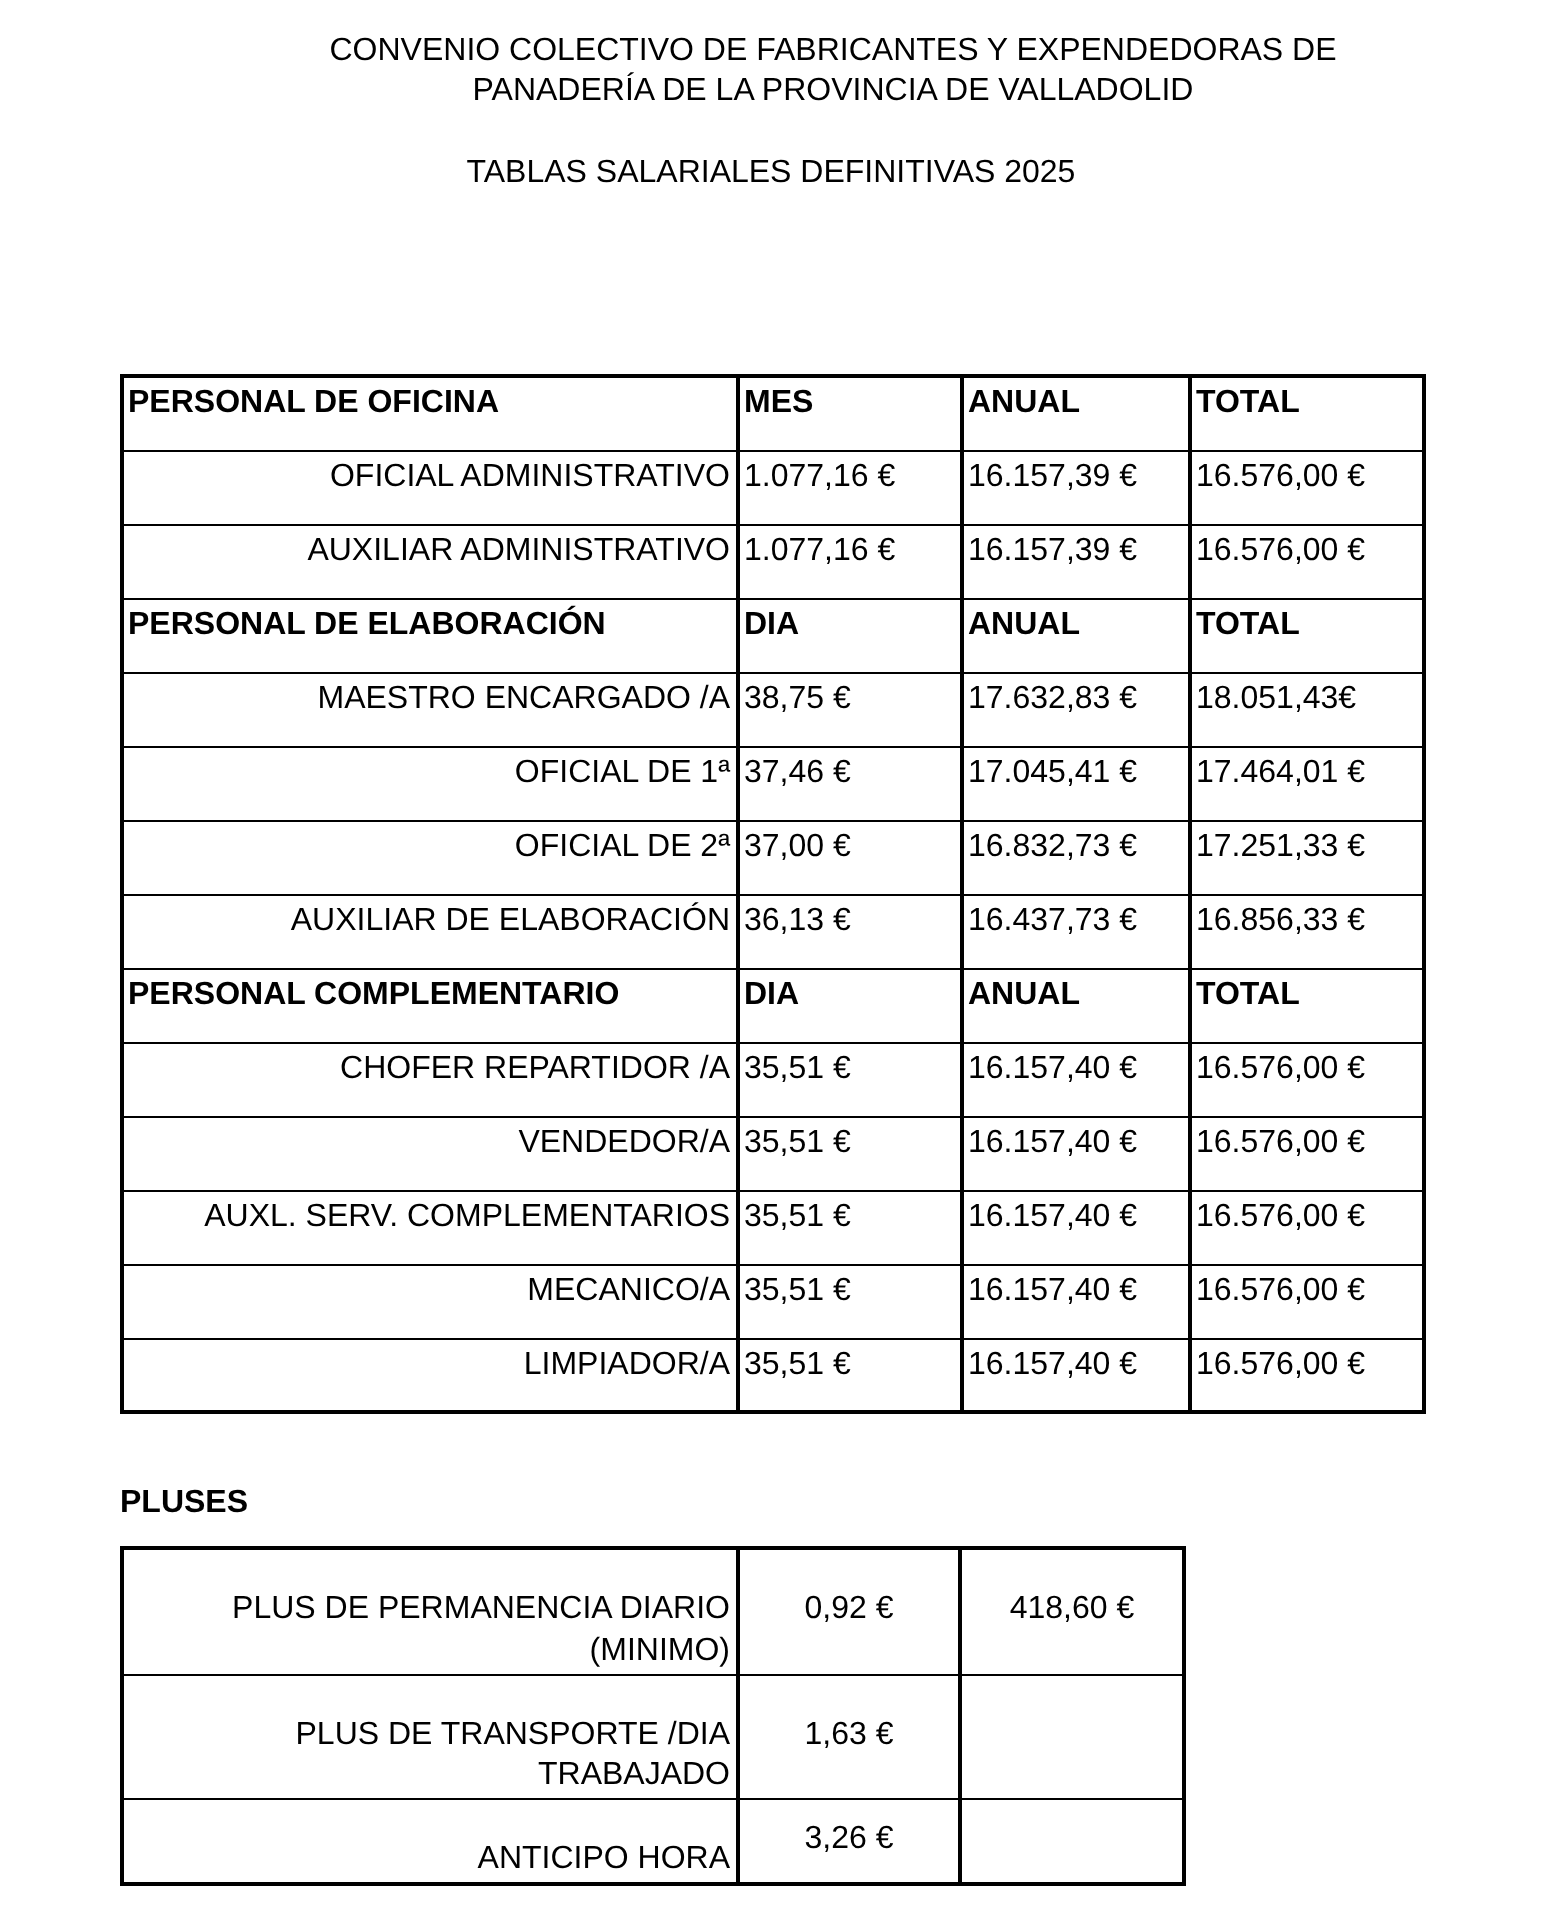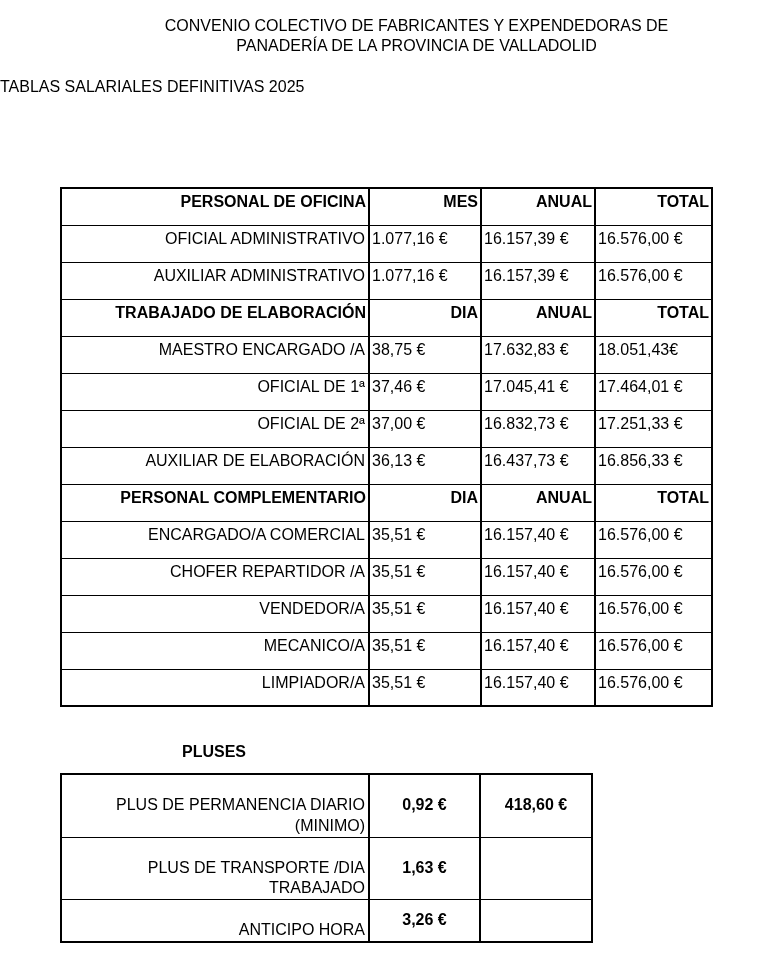--- a/index.html
+++ b/index.html
@@ -25,21 +25,21 @@
     font-size: 16px;
     line-height: 20px;
     font-weight: 400;
     margin-left: 31px;
   }
   .doc-subtitle {
     position: absolute;
     top: 78px;
     left: 0;
     width: 771px;
-    text-align: left;
+    text-align: center;
     font-size: 16px;
     font-weight: 400;
   }
   table {
     border-collapse: collapse;
     table-layout: fixed;
     font-size: 16px;
     line-height: 1.3;
   }
   .salary-table {
@@ -58,49 +58,47 @@
   }
   td, th {
     border: 1px solid #000;
     border-left-width: 2px;
     border-right-width: 2px;
     overflow: hidden;
   }
   .salary-table tr { height: 37px; }
   th.sec {
     font-weight: bold;
-    text-align: right;
+    text-align: left;
     vertical-align: top;
     padding: 3px 2px 0 2px;
   }
   td.lbl {
     text-align: right;
     vertical-align: top;
     padding: 3px 3px 0 4px;
   }
   td.val {
     text-align: left;
     vertical-align: top;
     padding: 3px 7px 0 2px;
   }
   .pluses-heading {
     position: absolute;
     top: 743px;
     left: 60px;
     width: 308px;
-    text-align: center;
     font-weight: bold;
     font-size: 16px;
   }
   .pluses-table td.lbl { padding-top: 20px; }
   .pluses-table td.pval {
     text-align: center;
     vertical-align: middle;
     padding: 0 2px;
-    font-weight: bold;
   }
   .r-tall1 { height: 59px; }
   .r-tall2 { height: 56px; }
   .r-short { height: 42px; }
 </style>
 </head>
 <body>
 
 <div class="page">
 
@@ -130,21 +128,21 @@
         <td class="val">16.157,39 €</td>
         <td class="val">16.576,00 €</td>
       </tr>
       <tr>
         <td class="lbl">AUXILIAR ADMINISTRATIVO</td>
         <td class="val">1.077,16 €</td>
         <td class="val">16.157,39 €</td>
         <td class="val">16.576,00 €</td>
       </tr>
       <tr>
-        <th class="sec">TRABAJADO DE ELABORACIÓN</th>
+        <th class="sec">PERSONAL DE ELABORACIÓN</th>
         <th class="sec">DIA</th>
         <th class="sec">ANUAL</th>
         <th class="sec">TOTAL</th>
       </tr>
       <tr>
         <td class="lbl">MAESTRO ENCARGADO /A</td>
         <td class="val">38,75 €</td>
         <td class="val">17.632,83 €</td>
         <td class="val">18.051,43€</td>
       </tr>
@@ -166,33 +164,33 @@
         <td class="val">16.437,73 €</td>
         <td class="val">16.856,33 €</td>
       </tr>
       <tr>
         <th class="sec">PERSONAL COMPLEMENTARIO</th>
         <th class="sec">DIA</th>
         <th class="sec">ANUAL</th>
         <th class="sec">TOTAL</th>
       </tr>
       <tr>
-        <td class="lbl">ENCARGADO/A COMERCIAL</td>
-        <td class="val">35,51 €</td>
-        <td class="val">16.157,40 €</td>
-        <td class="val">16.576,00 €</td>
-      </tr>
-      <tr>
         <td class="lbl">CHOFER REPARTIDOR /A</td>
         <td class="val">35,51 €</td>
         <td class="val">16.157,40 €</td>
         <td class="val">16.576,00 €</td>
       </tr>
       <tr>
         <td class="lbl">VENDEDOR/A</td>
+        <td class="val">35,51 €</td>
+        <td class="val">16.157,40 €</td>
+        <td class="val">16.576,00 €</td>
+      </tr>
+      <tr>
+        <td class="lbl">AUXL. SERV. COMPLEMENTARIOS</td>
         <td class="val">35,51 €</td>
         <td class="val">16.157,40 €</td>
         <td class="val">16.576,00 €</td>
       </tr>
       <tr>
         <td class="lbl">MECANICO/A</td>
         <td class="val">35,51 €</td>
         <td class="val">16.157,40 €</td>
         <td class="val">16.576,00 €</td>
       </tr>

